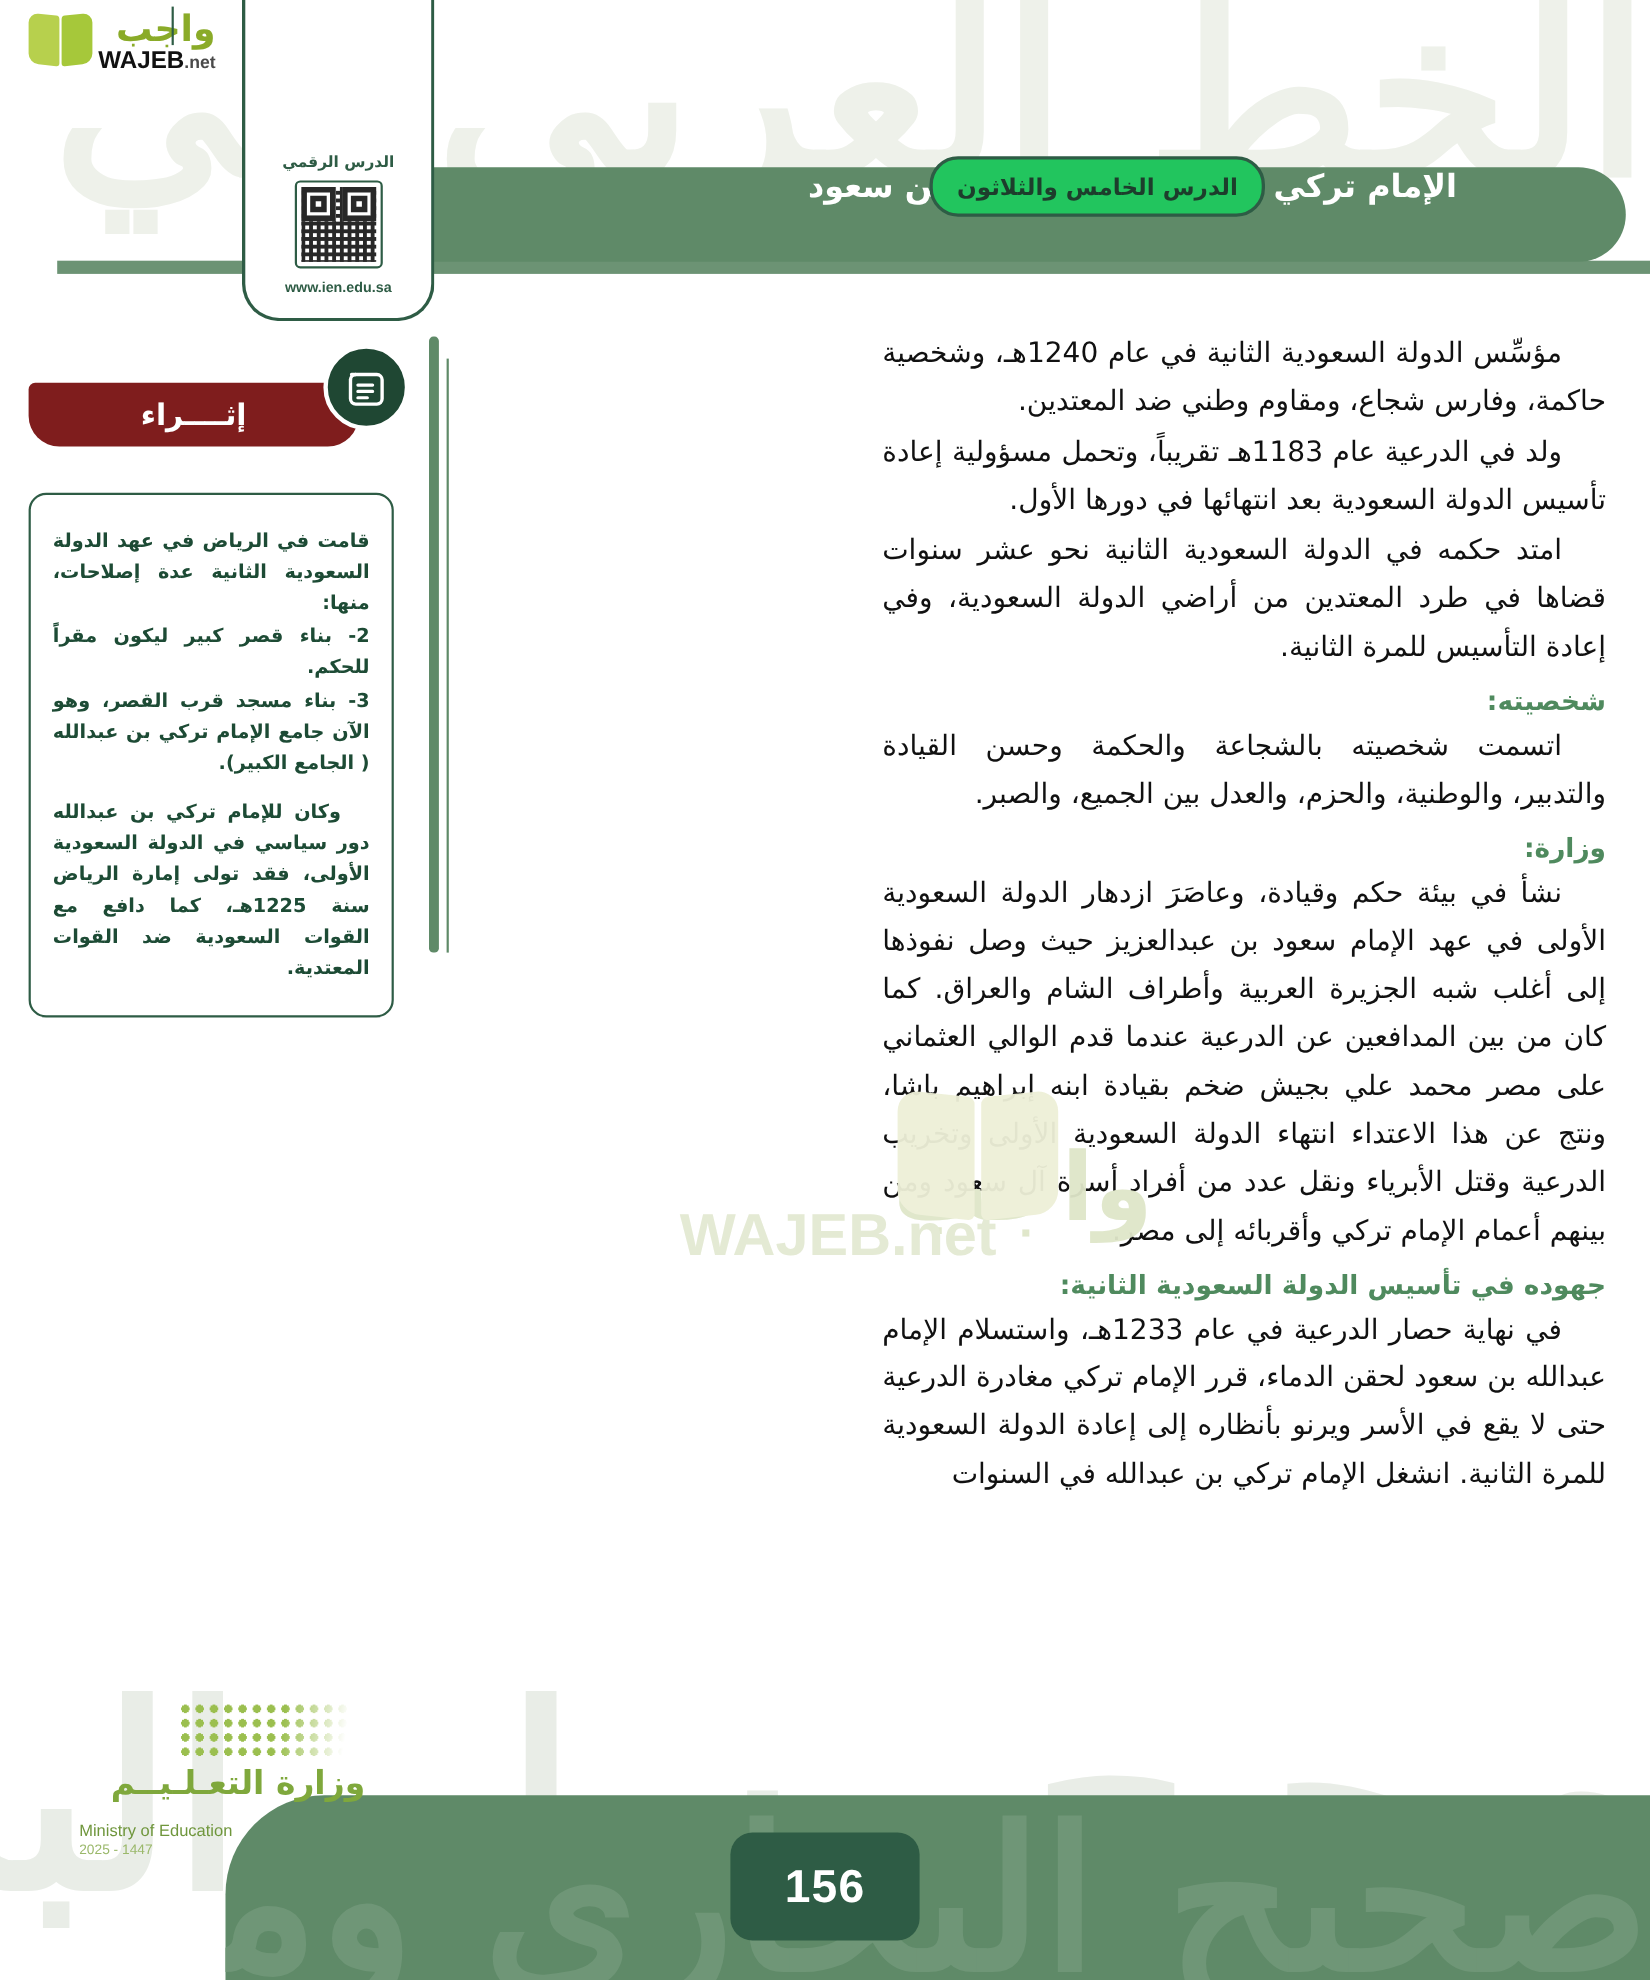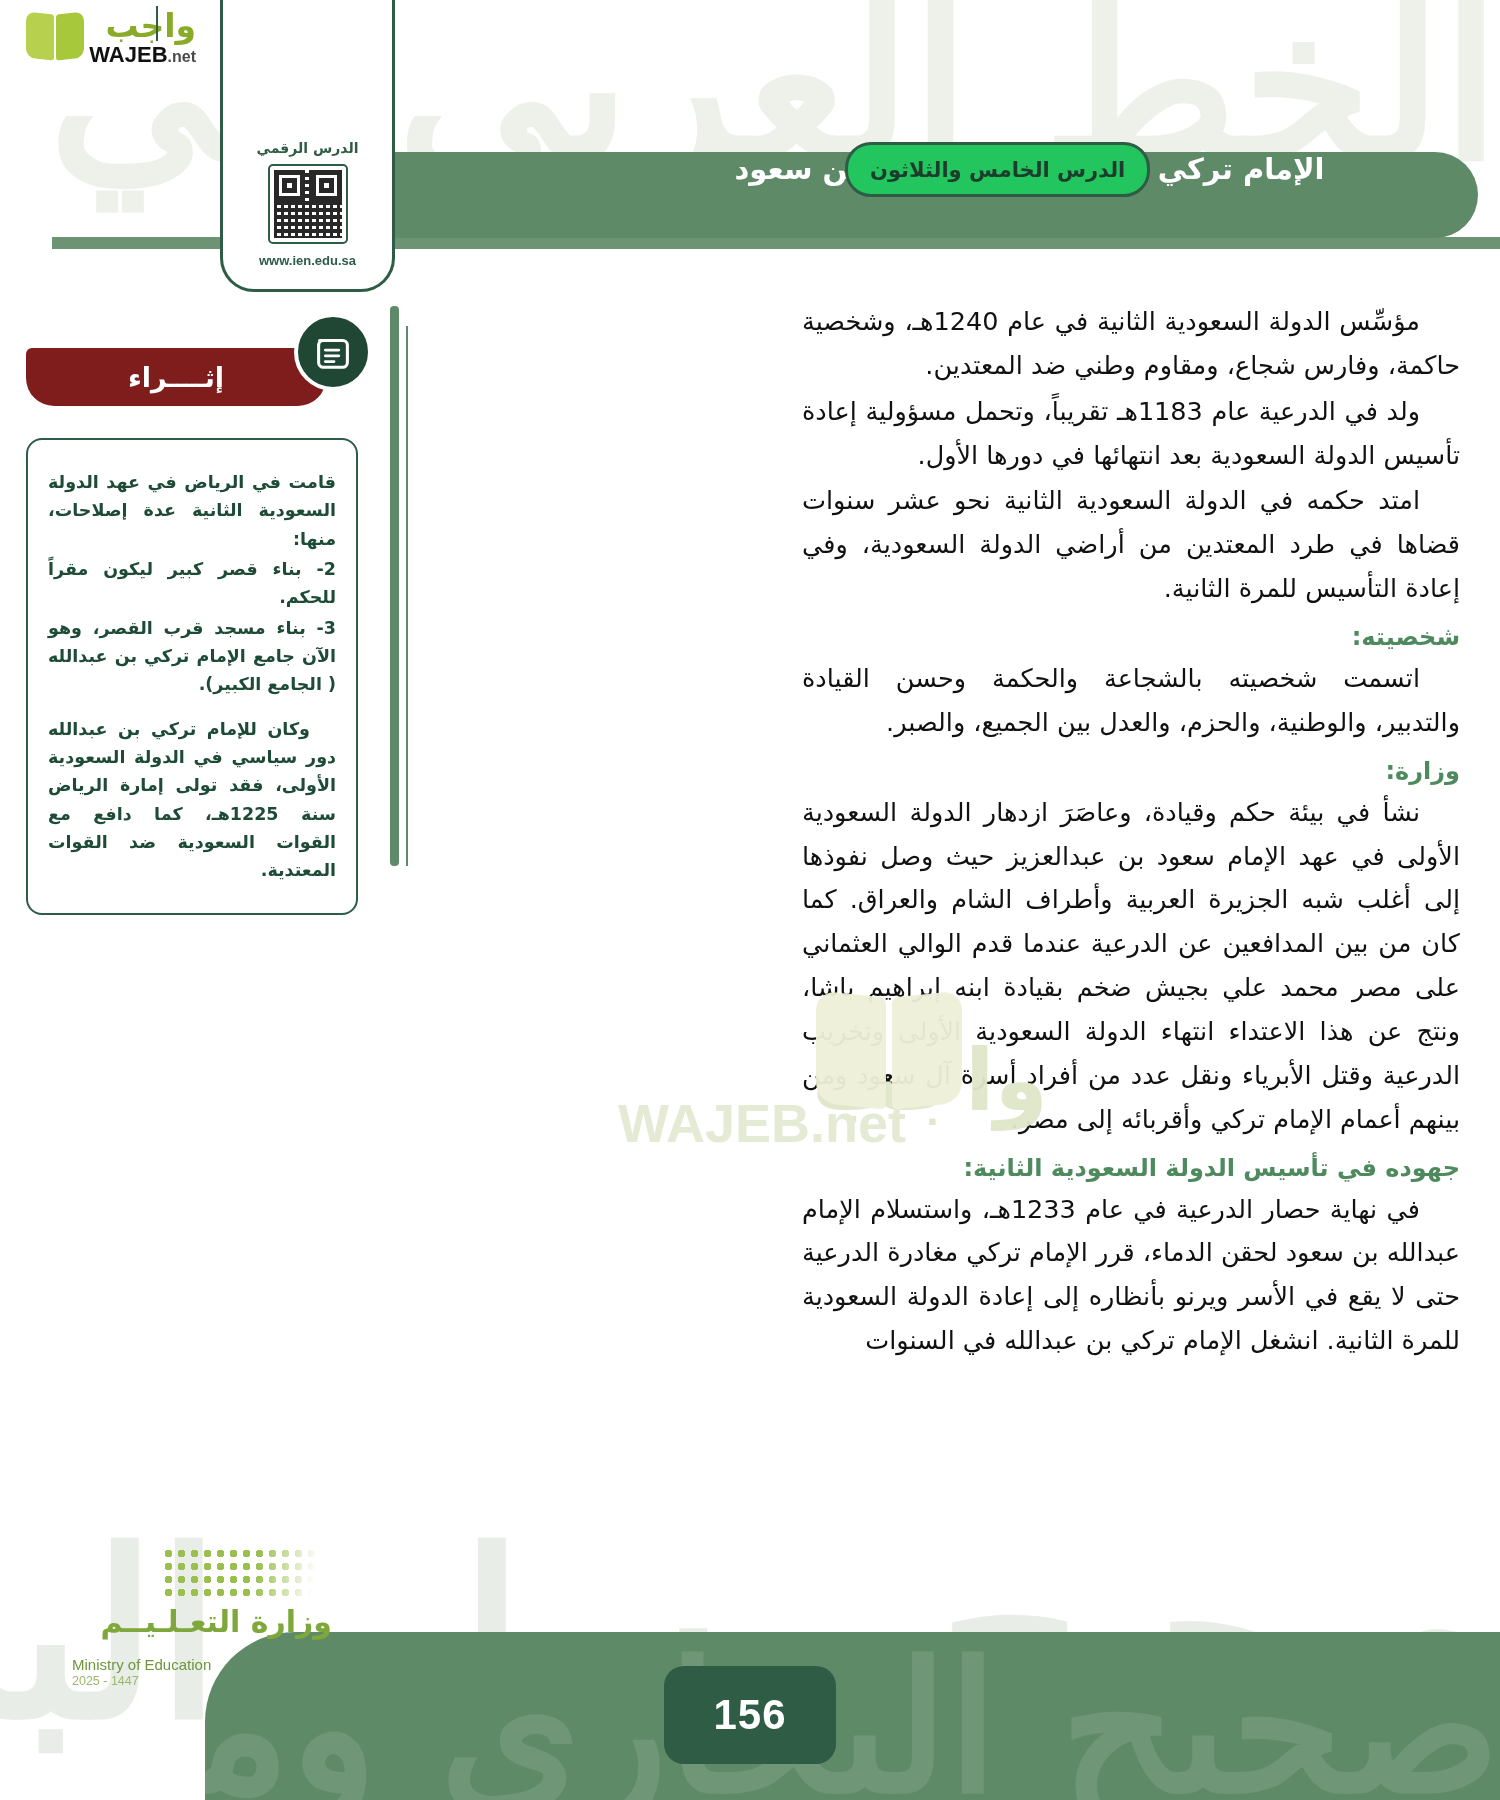--- a/index.html
+++ b/index.html
@@ -351,21 +351,21 @@
     border-radius: 50%;
     border: 4px solid #ffffff;
     display: flex;
     align-items: center;
     justify-content: center;
     z-index: 4;
   }
   .aside-badge svg { width: 46px; height: 46px; }
 
   .aside-box {
-    margin-top: 32px;
+    margin-top: 42px;
     margin-left: 8px;
     margin-right: 0px;
     border: 2px solid #2e5c45;
     border-radius: 16px;
     padding: 28px 20px 26px 20px;
     min-height: 370px;
     background: transparent;
   }
   .aside-p {
     font-size: 17.5px;

